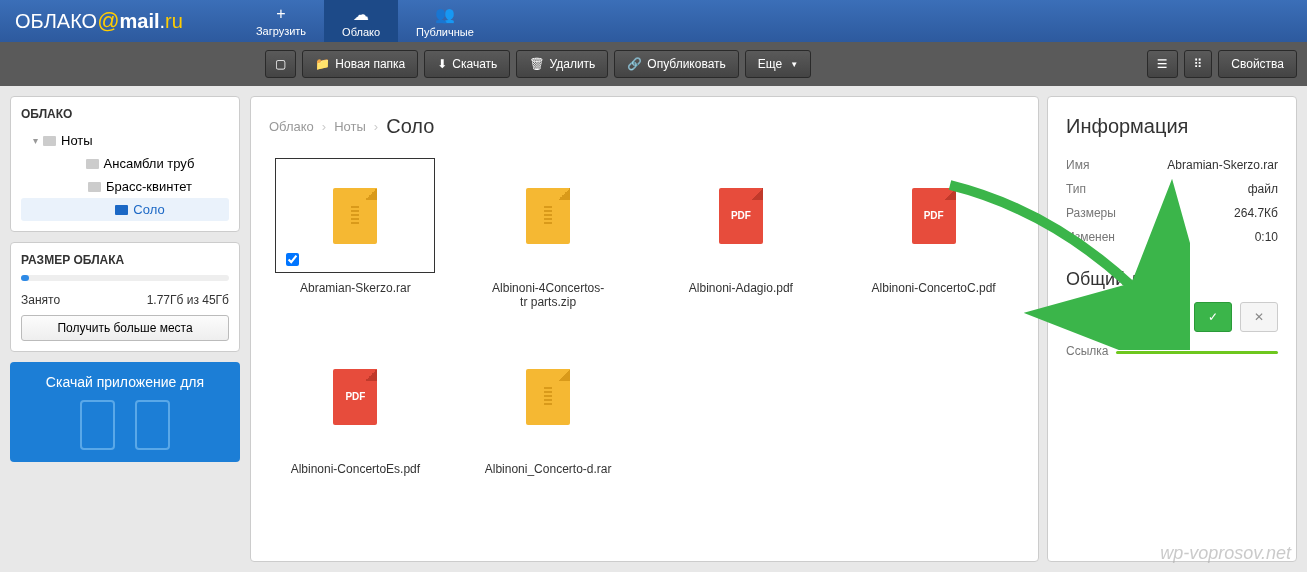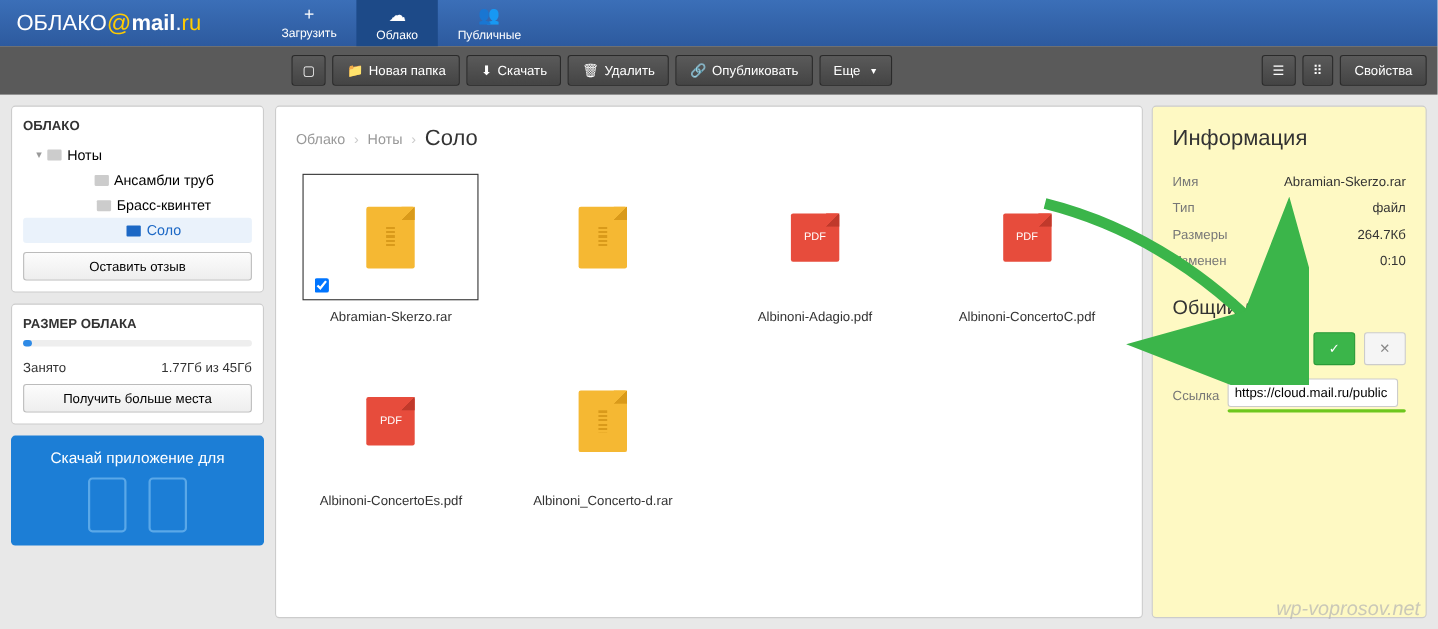--- a/index.html
+++ b/index.html
@@ -55,25 +55,25 @@
 .file-item { display: flex; flex-direction: column; align-items: center; cursor: pointer; position: relative; }
 .file-thumb { width: 160px; height: 115px; display: flex; align-items: center; justify-content: center; position: relative; }
 .file-item.selected .file-thumb { border: 1px solid #333; }
 .file-check { position: absolute; bottom: 6px; left: 10px; }
 .file-name { font-size: 12px; color: #333; text-align: center; margin-top: 8px; max-width: 160px; }
 
 .zip-icon { width: 44px; height: 56px; background: #f5b833; border-radius: 2px; position: relative; }
 .zip-icon::before { content: ''; position: absolute; top: 0; right: 0; width: 12px; height: 12px; background: linear-gradient(135deg, #f5b833 50%, #d99a1a 50%); }
 .zip-icon::after { content: ''; position: absolute; top: 18px; left: 50%; transform: translateX(-50%); width: 8px; height: 20px; background: repeating-linear-gradient(#d99a1a 0 2px, #f5b833 2px 4px); }
 
-.pdf-icon { width: 44px; height: 44px; background: #e74c3c; border-radius: 2px; position: relative; display: flex; align-items: center; justify-content: center; color: #fff; font-size: 10px; font-weight: normal; }
+.pdf-icon { width: 44px; height: 56px; background: #e74c3c; border-radius: 2px; position: relative; display: flex; align-items: center; justify-content: center; color: #fff; font-size: 10px; font-weight: bold; }
 .pdf-icon::before { content: ''; position: absolute; top: 0; right: 0; width: 12px; height: 12px; background: linear-gradient(135deg, #e74c3c 50%, #c0392b 50%); }
 
 
-.info-panel { width: 250px; background: #fef9c3; margin: 10px 10px 10px 8px; border: 1px solid #ccc; border-radius: 4px; padding: 18px; }
+.info-panel { width: 250px; background: #ffffff; margin: 10px 10px 10px 8px; border: 1px solid #ccc; border-radius: 4px; padding: 18px; }
 .info-title { font-size: 20px; color: #333; margin-bottom: 15px; }
 .info-row { display: flex; justify-content: space-between; font-size: 12px; color: #777; padding: 5px 0; }
 .info-row .val { color: #333; }
 .section-title { font-size: 18px; color: #333; margin: 20px 0 12px; }
 .share-row { display: flex; align-items: center; gap: 8px; font-size: 12px; color: #777; margin-bottom: 12px; }
 .toggle-on { width: 38px; height: 30px; background: #3bb54a; color: #fff; display: flex; align-items: center; justify-content: center; border-radius: 3px; border: 1px solid #2a9a38; cursor: pointer; }
 .toggle-off { width: 38px; height: 30px; background: #f5f5f5; color: #888; display: flex; align-items: center; justify-content: center; border-radius: 3px; border: 1px solid #ccc; cursor: pointer; }
 .link-input { border: 1px solid #ccc; border-radius: 3px; padding: 5px; font-size: 12px; width: 155px; }
 .link-underline { height: 3px; background: #6ec71e; margin-top: 2px; border-radius: 2px; }
 
@@ -162,21 +162,20 @@
           <span>Ансамбли труб</span>
         </div>
       <div class="tree-item child">
           <span class="folder-icon"></span>
           <span>Брасс-квинтет</span>
         </div>
       <div class="tree-item child active">
           <span class="folder-icon active"></span>
           <span>Соло</span>
         </div>
-      <button class="side-btn">Оставить отзыв</button>
     </div>
 
     <div class="panel">
       <div class="panel-title">РАЗМЕР ОБЛАКА</div>
       <div class="quota-bar">
           <div class="quota-fill"></div>
         </div>
       <div class="quota-text">
         <span>Занято</span>
         <span>1.77Гб из 45Гб</span>
@@ -206,20 +205,22 @@
           <div class="file-thumb">
             <div class="zip-icon"></div>
             <input type="checkbox" class="file-check" checked="" style="">
           </div>
           <div class="file-name" style="white-space: pre-line;">Abramian-Skerzo.rar</div>
         </div>
         <div class="file-item">
           <div class="file-thumb">
             <div class="zip-icon"></div>
           </div>
+          <div class="file-name" style="white-space: pre-line;">Albinoni-4Concertos-
+tr parts.zip</div>
         </div>
         <div class="file-item">
           <div class="file-thumb">
             <div class="pdf-icon">PDF</div>
           </div>
           <div class="file-name" style="white-space: pre-line;">Albinoni-Adagio.pdf</div>
         </div>
         <div class="file-item">
           <div class="file-thumb">
             <div class="pdf-icon">PDF</div>
@@ -266,21 +267,20 @@
       <div class="toggle-on">
           <span>✓</span>
         </div>
       <div class="toggle-off">
           <span>✕</span>
         </div>
     </div>
     <div class="share-row">
       <span>Ссылка</span>
       <div style="flex:1">
-        <input class="link-input" value="https://cloud.mail.ru/public" style="">
         <div class="link-underline"></div>
       </div>
     </div>
   </div>
 </div>
 
 <svg class="arrow-annotation" viewBox="0 0 260 175">
   <defs>
     <marker id="ah" markerWidth="20" markerHeight="20" refX="10" refY="10" orient="auto">
       <polygon points="0,0 20,10 0,20 5,10" fill="#3bb54a"></polygon>

